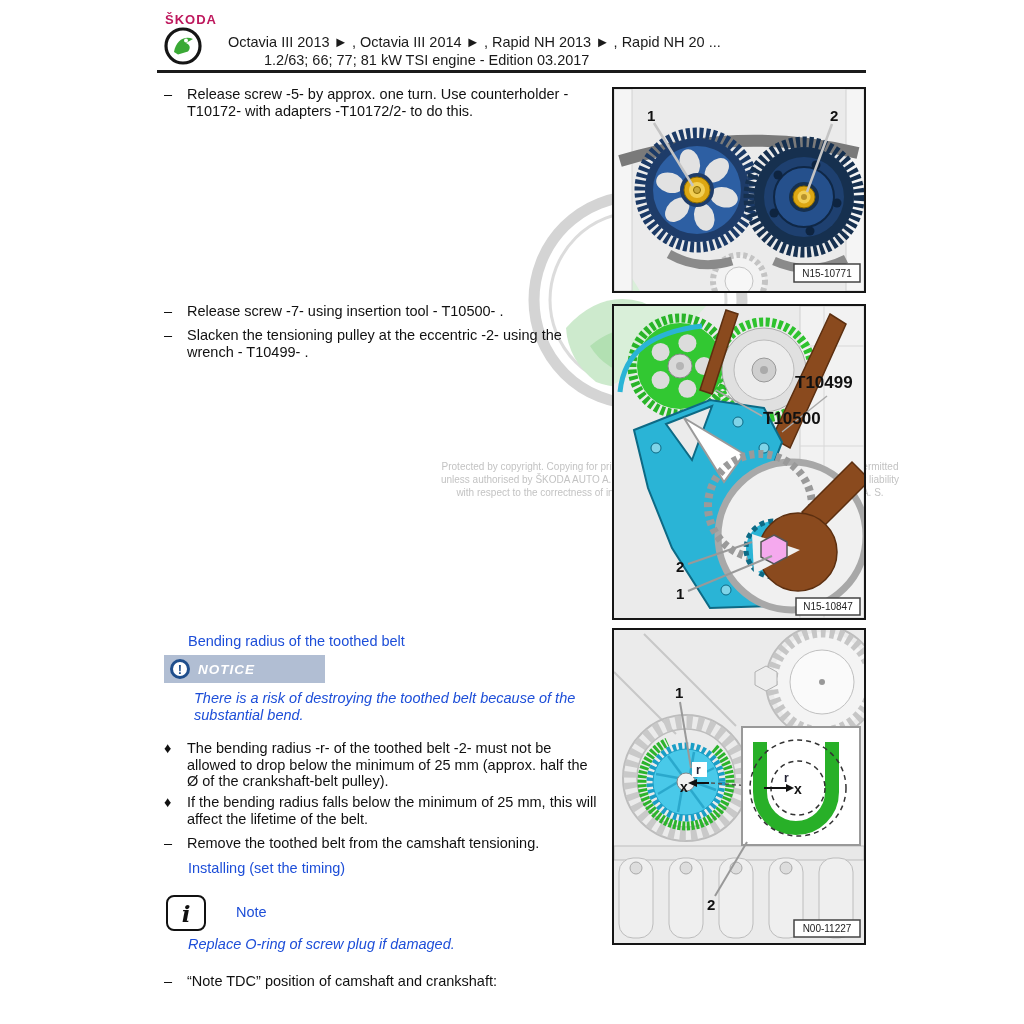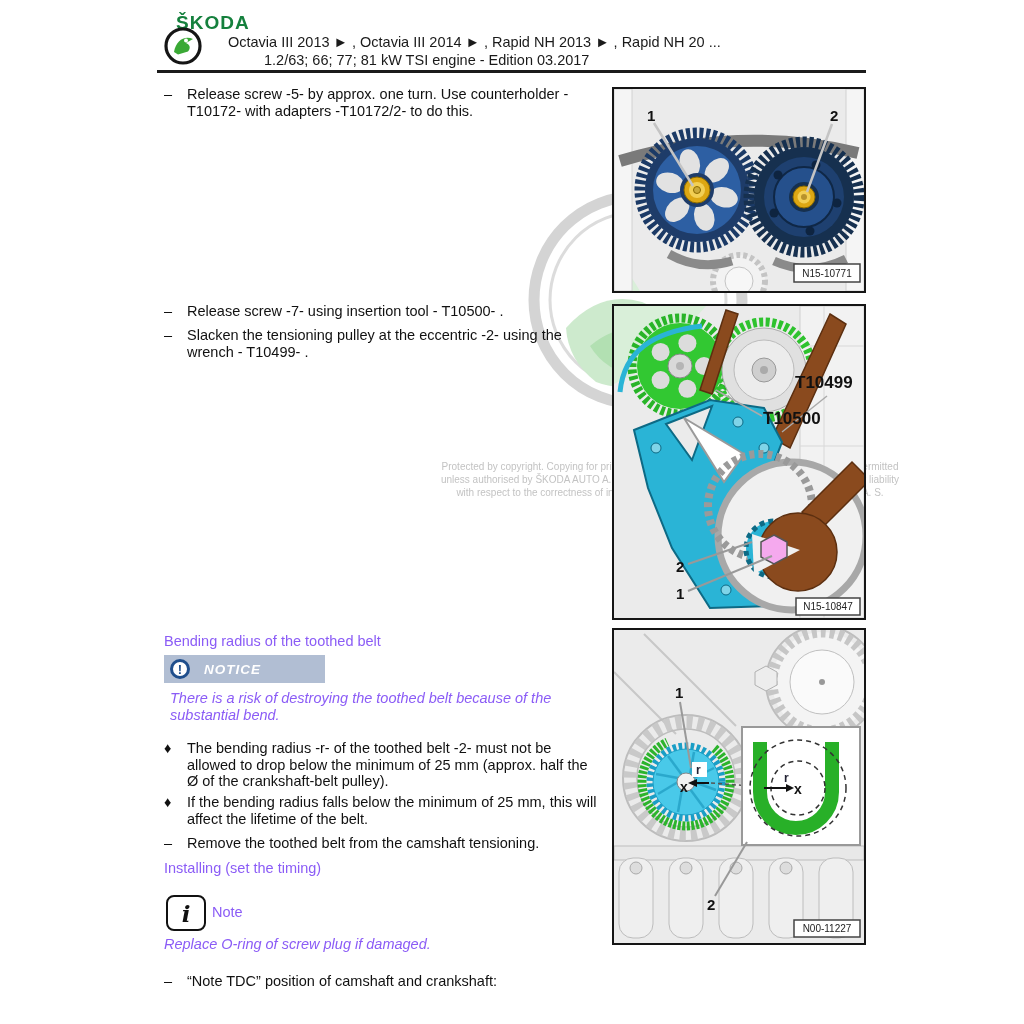--- a/index.html
+++ b/index.html
@@ -1,45 +1,45 @@
 <!DOCTYPE html>
 <html><head>
 <meta charset="utf-8">
 <style>
   html,body{margin:0;padding:0;background:#fff;}
   .page{position:relative;width:1024px;height:1024px;background:#fff;overflow:hidden;
         font-family:"Liberation Sans",sans-serif;color:#111;}
   .abs{position:absolute;}
 
   
-  .brand{left:176px;top:12px;font-size:19px;font-weight:bold;letter-spacing:1px;color:#15803d;}
+  .brand{left:165px;top:12px;font-size:13px;font-weight:bold;letter-spacing:1px;color:#be185d;}
   .crumb1{left:228px;top:34px;font-size:14.5px;color:#1a1a1a;white-space:nowrap;}
   .crumb2{left:228px;top:52px;font-size:14.5px;color:#1a1a1a;white-space:nowrap;margin-left:36px;}
   .hrule{left:157px;top:70px;width:709px;height:3px;background:#1b1b1b;}
 
   
   .wm-logo-frag{left:490px;top:76px;font-size:82px;font-weight:bold;color:#c9c9c9;
                 letter-spacing:2px;z-index:0;}
   .wm-copy{left:390px;top:460px;width:560px;text-align:center;font-size:10px;line-height:13px;
            color:#c3c3c3;z-index:1;}
   .wm-svg{left:470px;top:150px;z-index:0;}
 
   
   .dash-item{display:flex;font-size:14.5px;line-height:16.5px;color:#111;z-index:2;}
   .dash-item .marker{width:23px;flex:none;}
   .dash-item .txt{width:410px;}
-  .plain{font-size:14.5px;line-height:16.5px;color:#8b5cf6;z-index:2;}
+  .plain{font-size:14.5px;line-height:16.5px;color:#1d4ed8;z-index:2;margin-left:24px;}
   .italic{font-style:italic;}
 
   .notice-bar{left:164px;top:655px;width:161px;height:28px;background:#b1bed3;
               display:flex;align-items:center;z-index:2;}
   .notice-ic{width:20px;height:20px;border-radius:50%;background:#fff;border:3px solid #1f4e8c;
              margin-left:6px;display:flex;align-items:center;justify-content:center;
              font-weight:bold;font-size:13px;color:#1f4e8c;box-sizing:border-box;}
-  .notice-word{margin-left:14px;color:#fff;font-style:italic;font-weight:bold;
+  .notice-word{margin-left:8px;color:#fff;font-style:italic;font-weight:bold;
                font-size:13.5px;letter-spacing:1px;}
 
   .note-ic{left:166px;top:895px;width:36px;height:32px;border:2.5px solid #111;border-radius:8px;
            display:flex;align-items:center;justify-content:center;z-index:2;
            font-family:"DejaVu Serif",serif;font-weight:bold;font-style:italic;font-size:23px;color:#111;}
   .note-word{left:212px;top:904px;text-align:right;}
 
   
   .fig{border:2px solid #151515;background:#ebebeb;z-index:2;}
   .fig1{left:612px;top:87px;width:250px;height:202px;}

